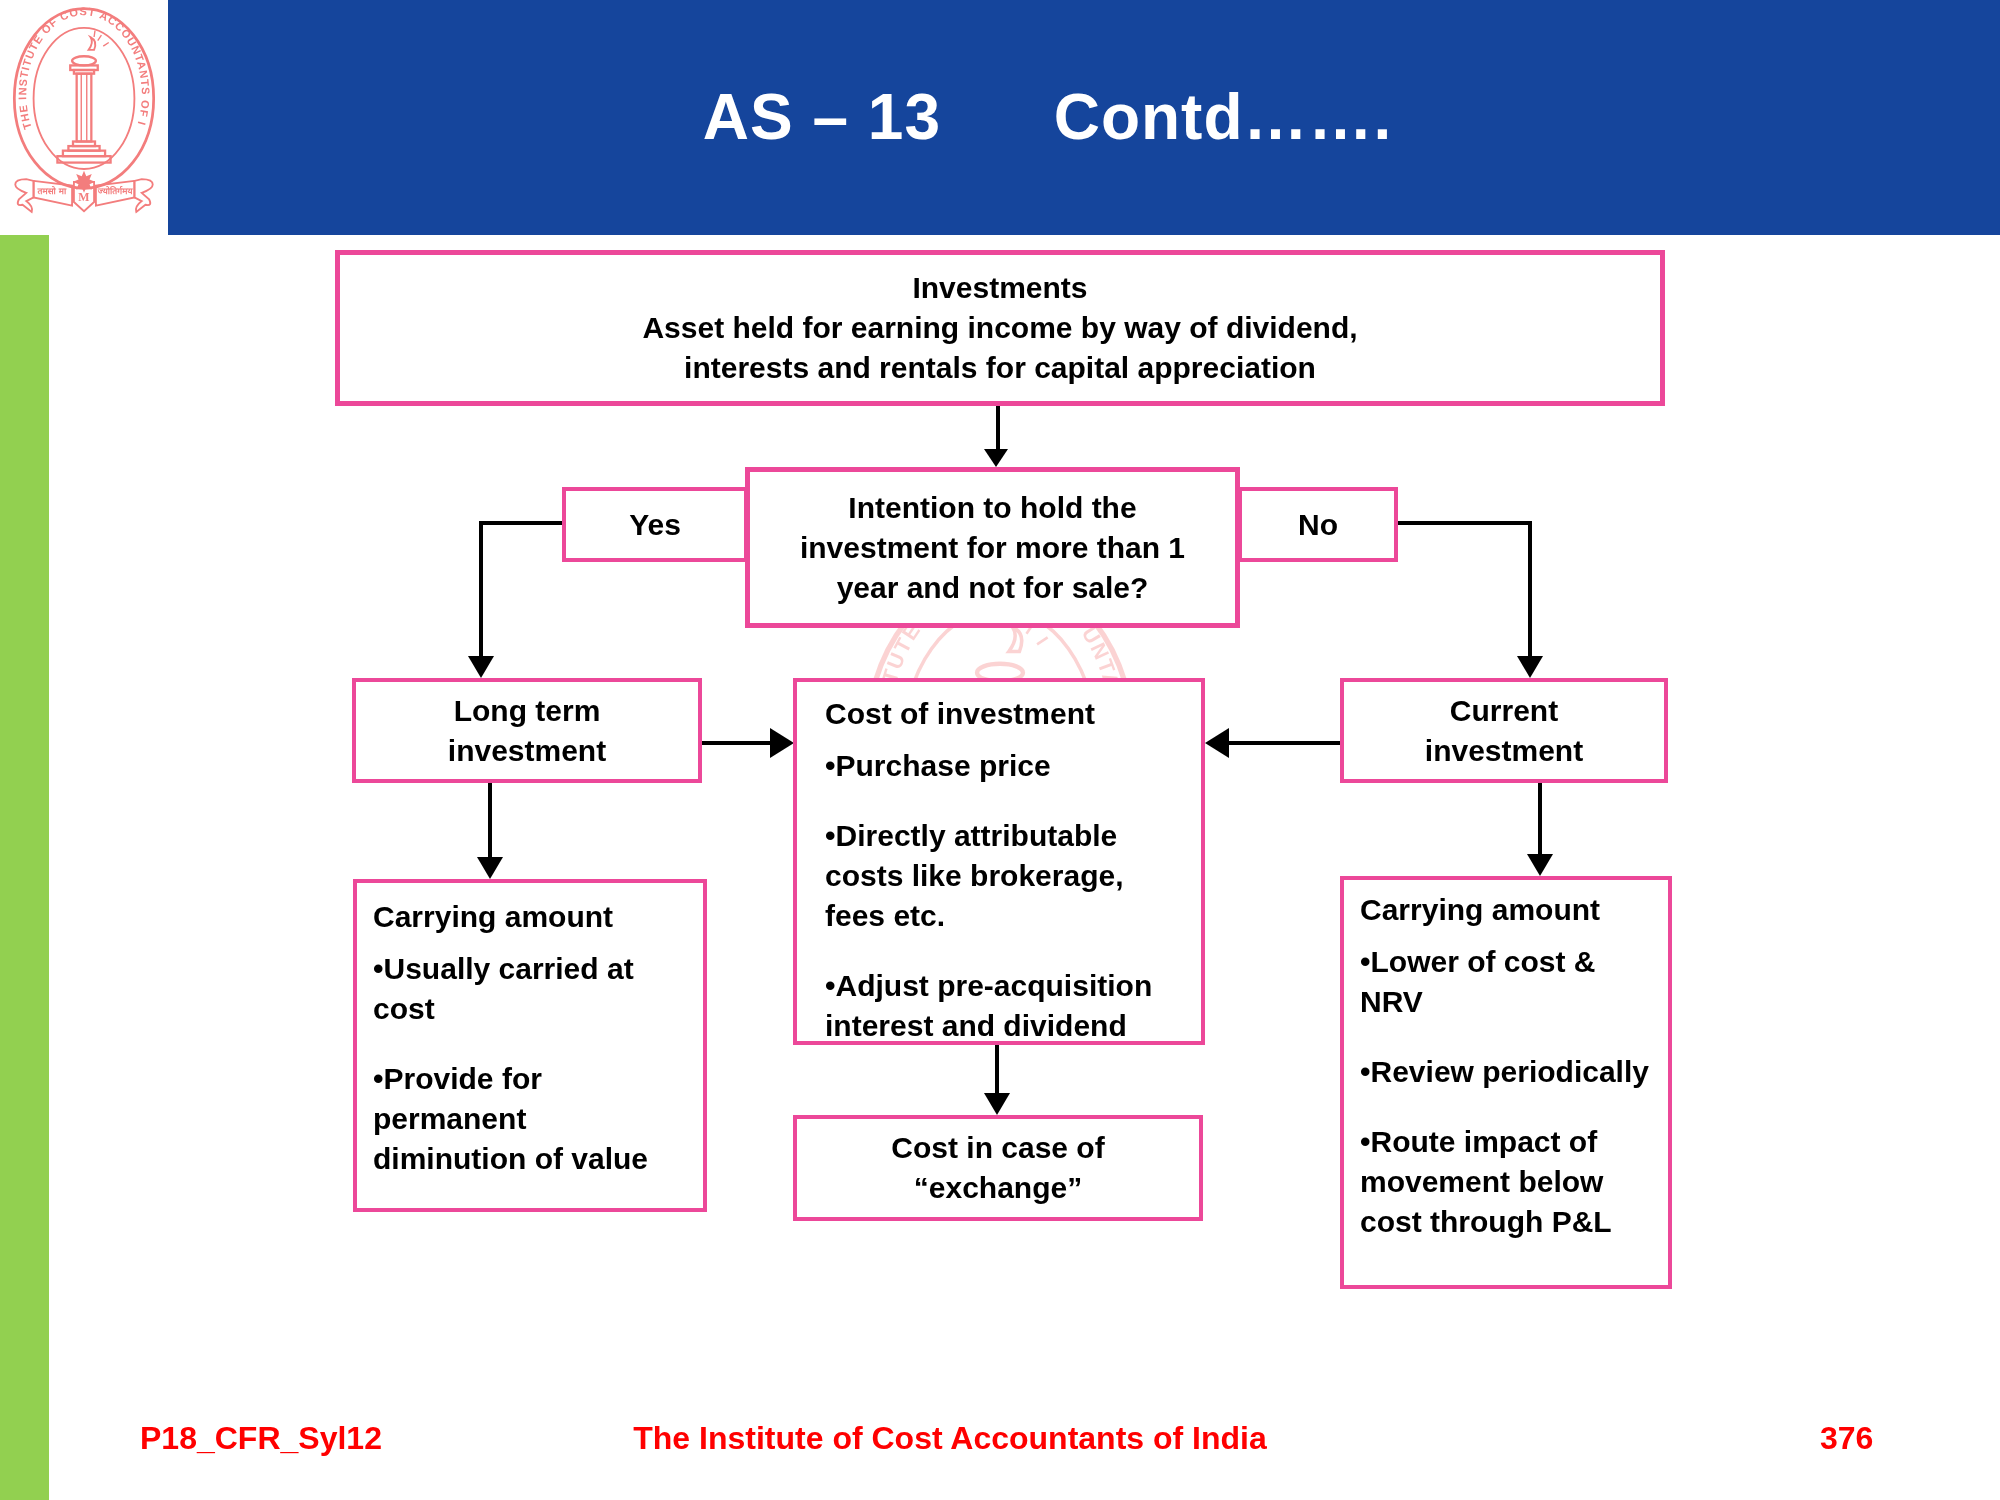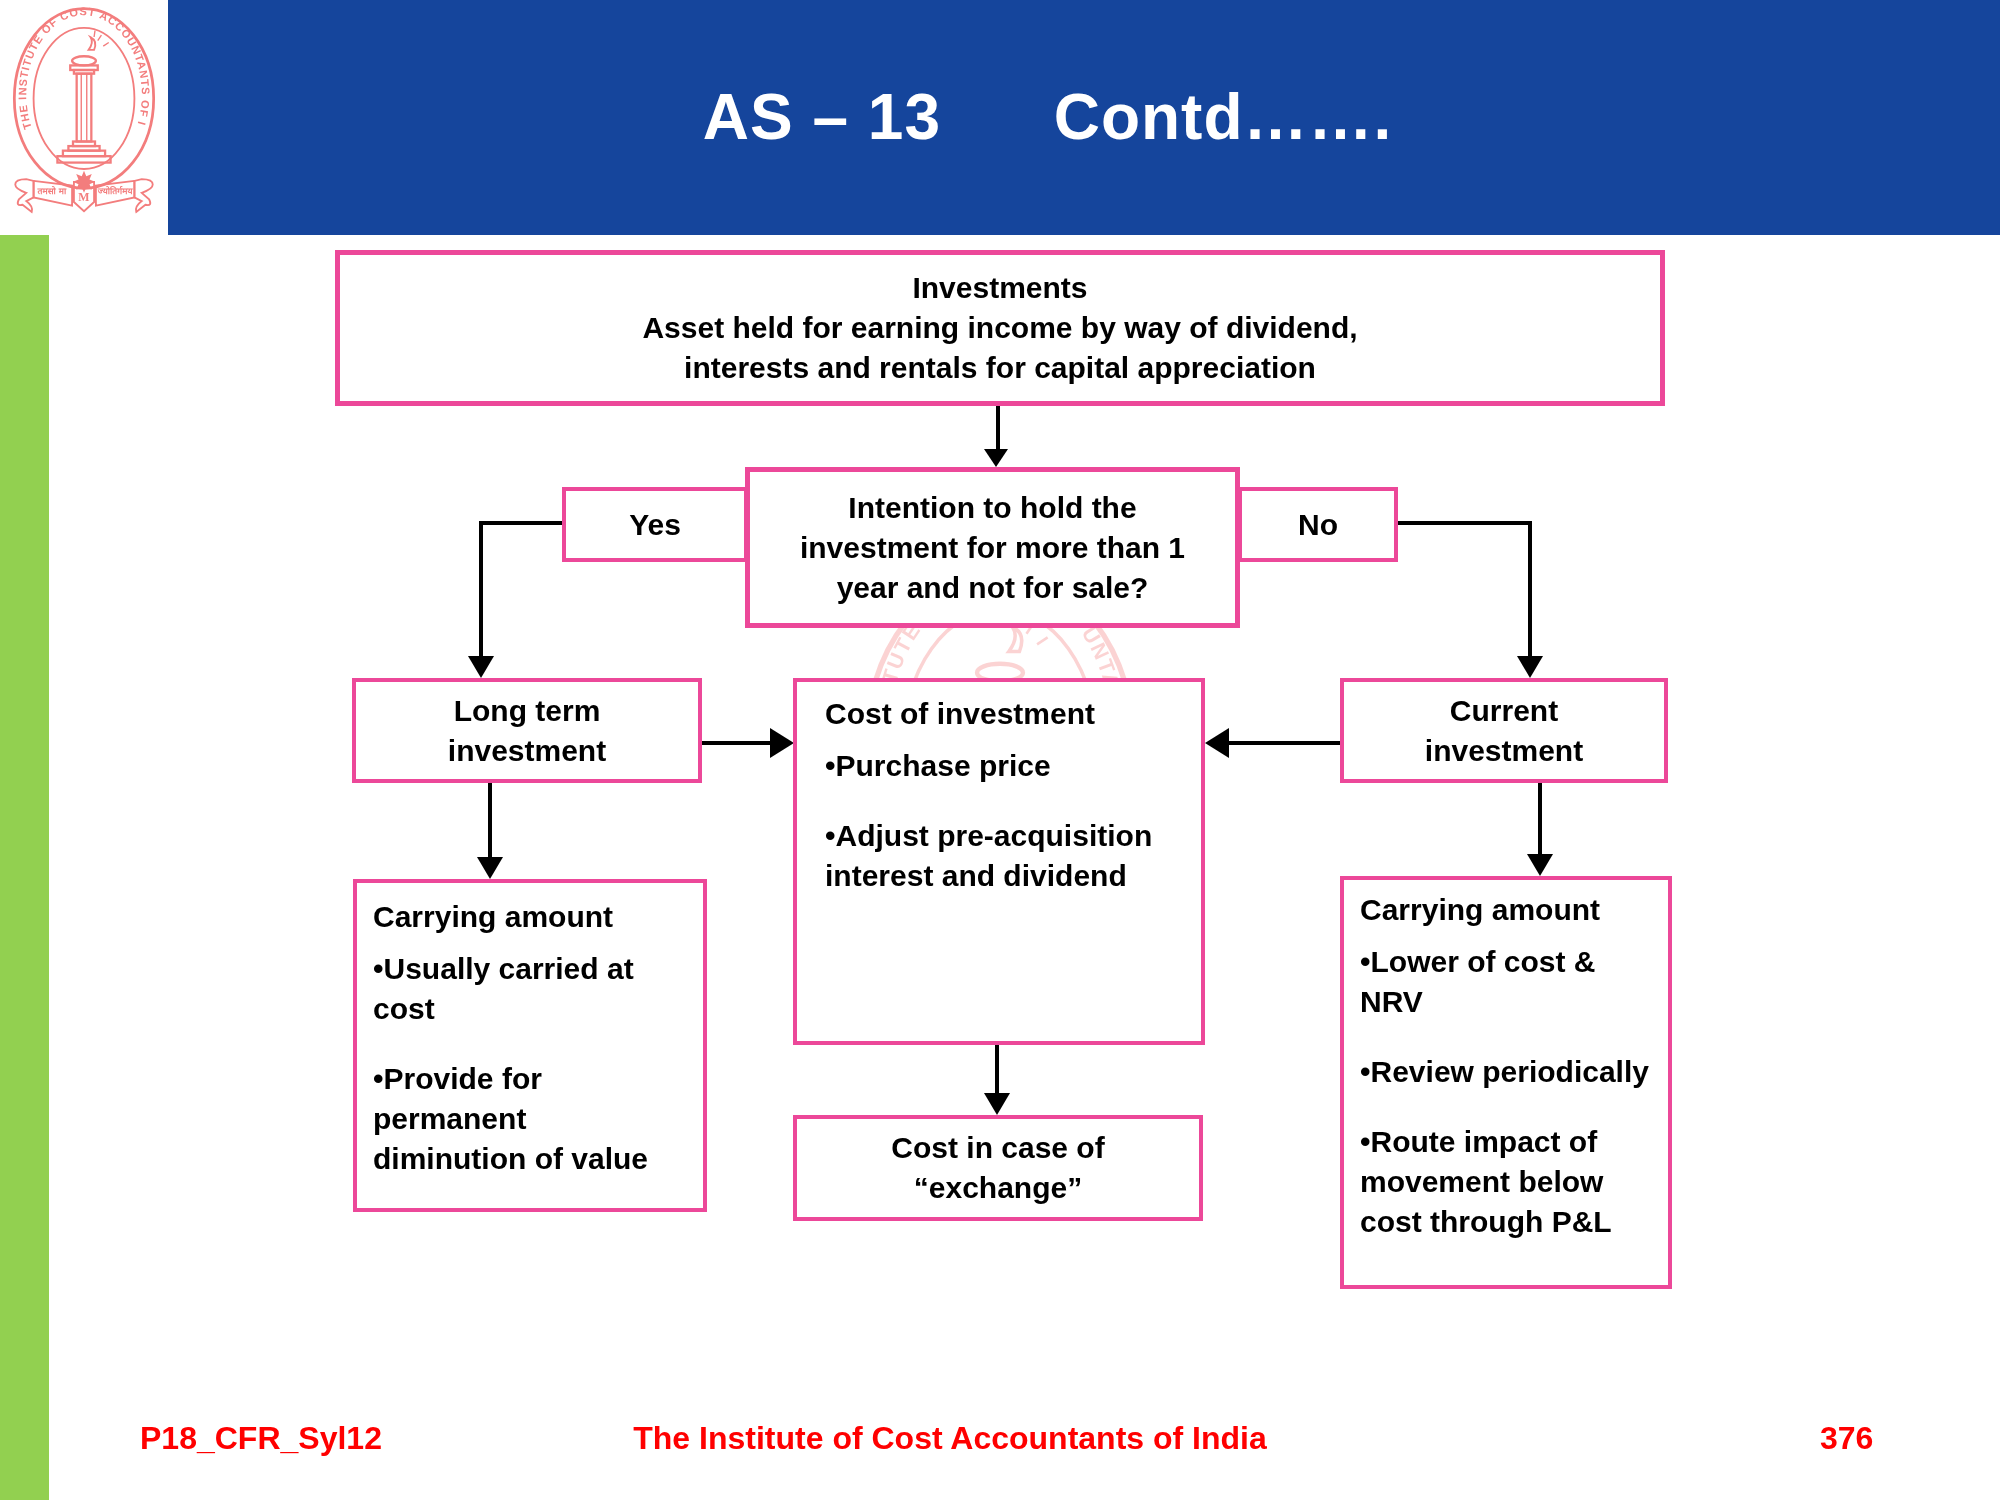--- a/index.html
+++ b/index.html
@@ -158,20 +158,21 @@
   </div>
 
   <div class="box center-text" style="left:352px; top:678px; width:350px; height:105px">
     <div>Long term</div>
     <div>investment</div>
   </div>
 
   <div class="box bullet-box" style="left:793px; top:678px; width:412px; height:367px; padding:12px 28px">
     <div>Cost of investment</div>
     <div class="bullet first">Purchase price</div>
+    <div class="bullet">Directly attributable costs like brokerage, fees etc.</div>
     <div class="bullet">Adjust pre-acquisition interest and dividend</div>
   </div>
 
   <div class="box center-text" style="left:1340px; top:678px; width:328px; height:105px">
     <div>Current</div>
     <div>investment</div>
   </div>
 
   <div class="box bullet-box" style="left:353px; top:879px; width:354px; height:333px; padding:14px 16px">
     <div>Carrying amount</div>

